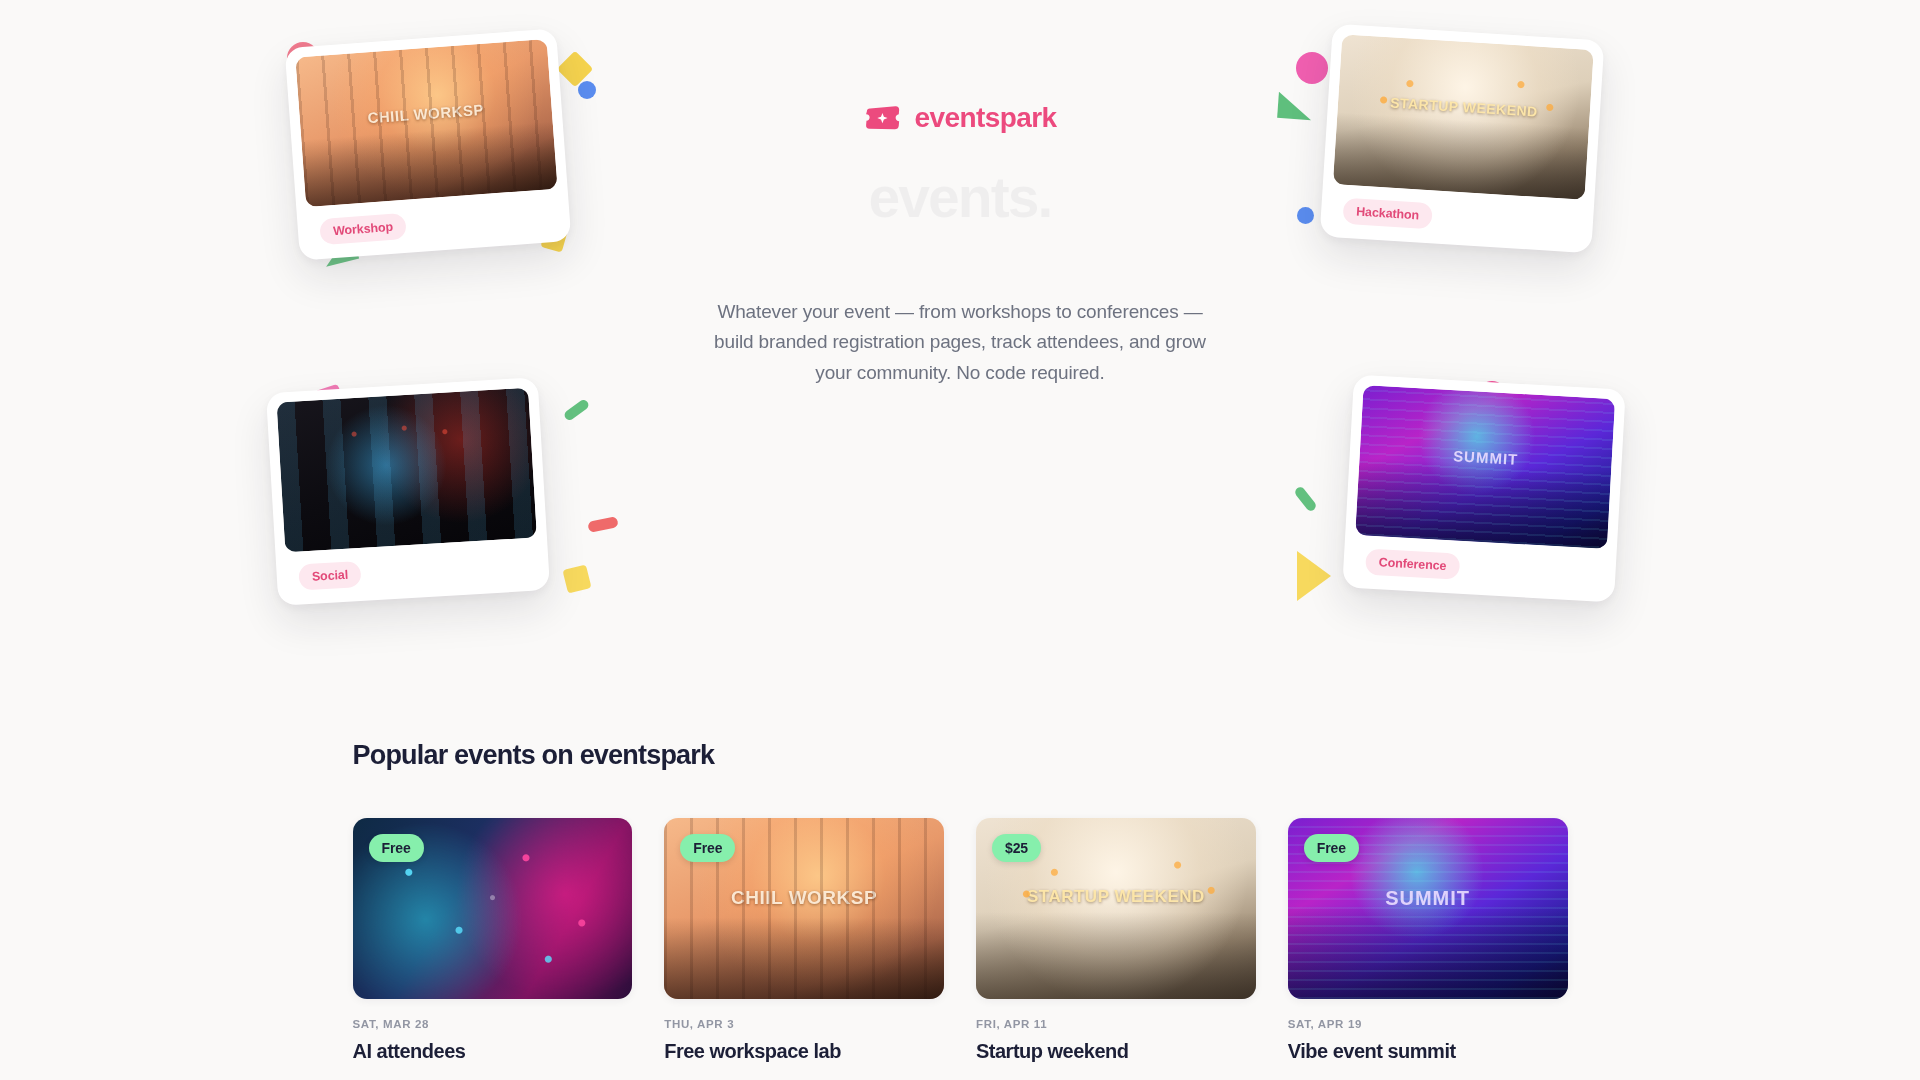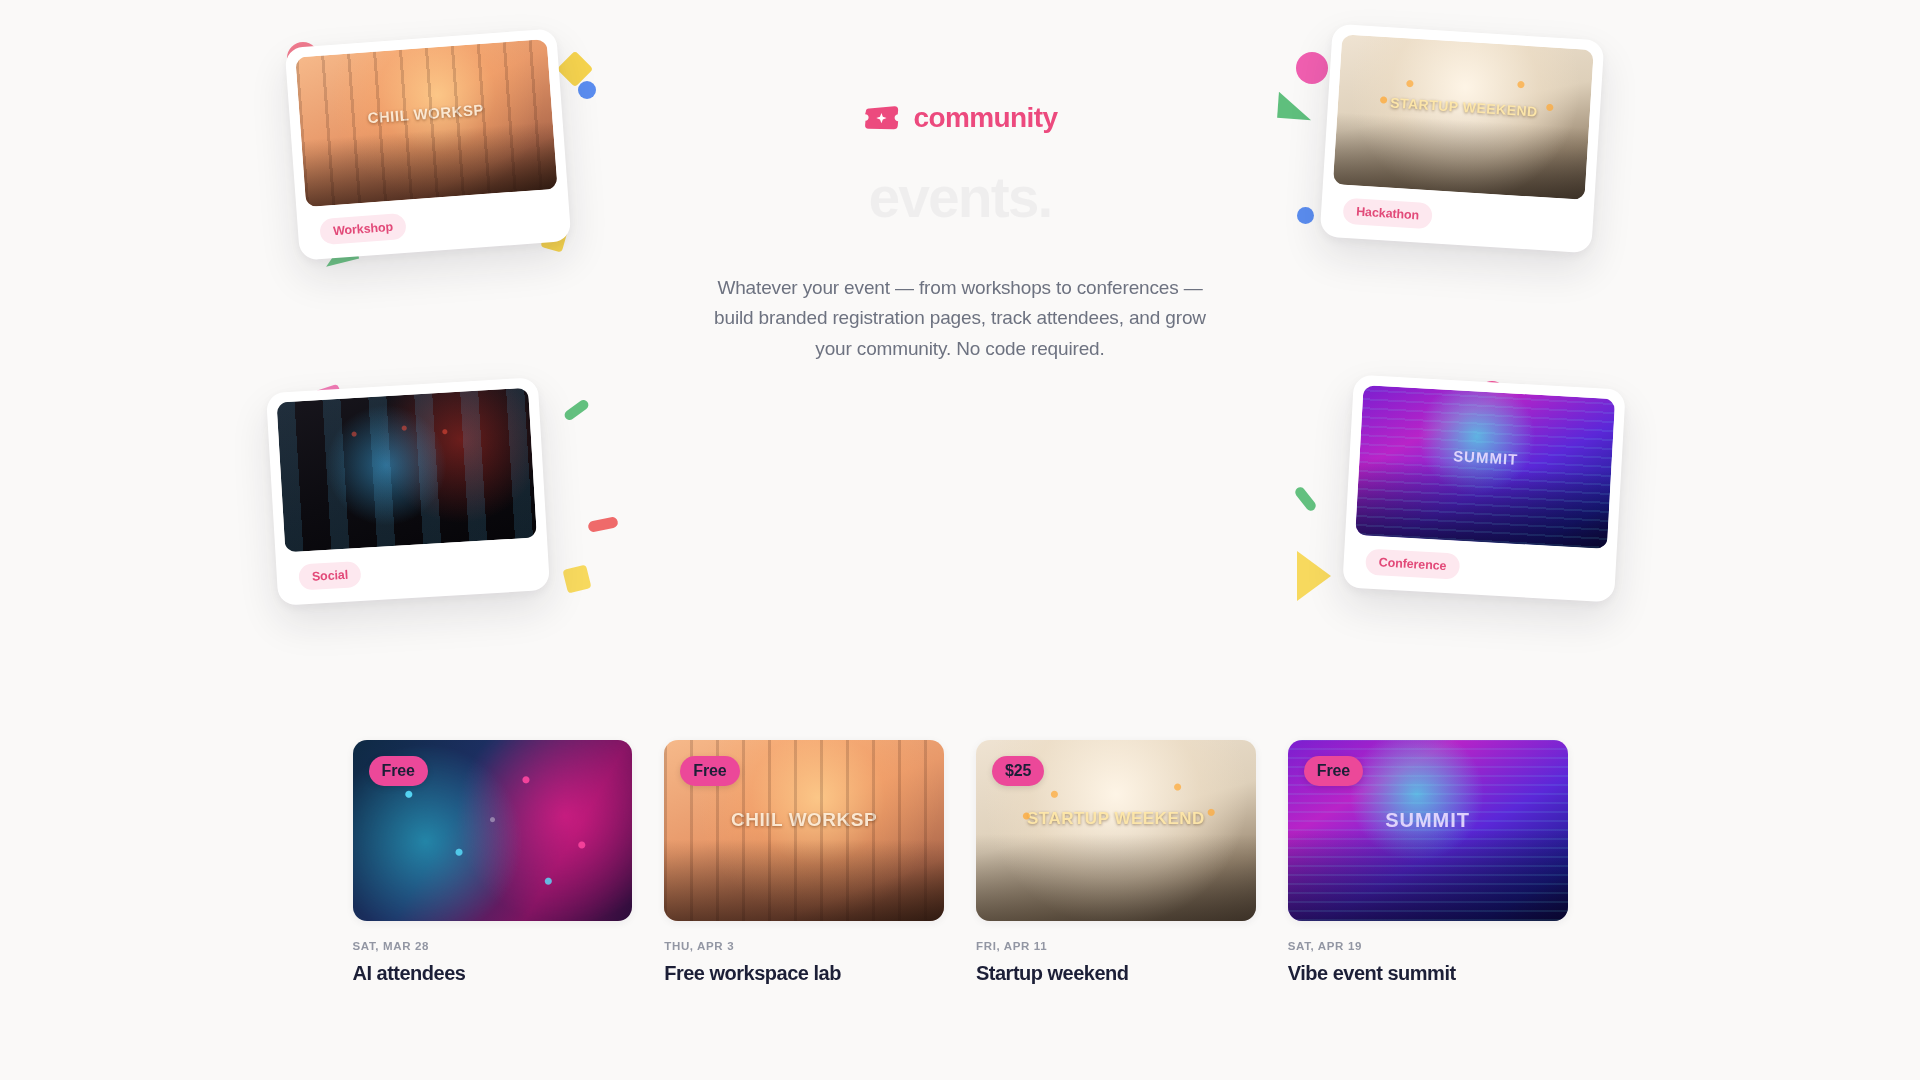--- a/index.html
+++ b/index.html
@@ -32,21 +32,21 @@
   }
 
   .headline {
     font-size: 57px; line-height: 1.1; font-weight: 800;
     color: #1c1f37; letter-spacing: -1.9px;
   }
   .headline .ln { display: block; }
   .headline .ln.faded { color: #1c1f37; opacity: 0.045; }
 
   .subtitle {
-    margin-top: 44px;
+    margin-top: 68px;
     font-size: 19px; line-height: 1.62; color: #6d7280;
     letter-spacing: -0.15px;
     max-width: 520px; margin-left: auto; margin-right: auto;
   }
 
   .cta-wrap { margin-top: 42px; display: flex; justify-content: center; }
   .cta {
     display: inline-flex; align-items: center; gap: 22px;
     background: #1f2338; color: #ffffff;
     border: none; border-radius: 40px;
@@ -191,22 +191,22 @@
     display: grid; grid-template-columns: repeat(4, 1fr); gap: 32px;
   }
   .event-card { width: 100%; }
   .event-thumb {
     position: relative; width: 100%; height: 181px;
     border-radius: 14px; overflow: hidden;
     box-shadow: 0 2px 8px rgba(30,25,45,0.06);
   }
   .price-badge {
     position: absolute; left: 16px; top: 16px; z-index: 4;
-    background: #ec4899; color: #1c1f37;
-    font-size: 16px; font-weight: 700; letter-spacing: -0.1px;
+    background: #86efac; color: #1c1f37;
+    font-size: 14px; font-weight: 700; letter-spacing: -0.1px;
     padding: 6px 13px; border-radius: 20px;
     box-shadow: 0 2px 6px rgba(0,0,0,0.12);
   }
   .event-date {
     margin-top: 19px;
     font-size: 11.5px; font-weight: 600; color: #9296a3;
     letter-spacing: 0.65px; text-transform: uppercase;
   }
   .event-title {
     margin-top: 9px;
@@ -287,35 +287,36 @@
       <div class="logo-row">
         <span>
           <svg class="logo-mark" viewBox="0 0 40 28" xmlns="http://www.w3.org/2000/svg">
             <path d="M3 6.5 C3 4.5 4.5 3.2 6.5 3.4 L33 1.2 C35.5 1 37.2 2.6 37 5 L36.6 9.6
                      C34.6 9.8 33.2 11.4 33.3 13.4 C33.4 15.4 35 16.8 37 16.8 L36.6 21.6
                      C36.4 24 34.6 25.5 32.2 25.4 L5.6 24.8 C3.4 24.8 2 23.2 2.2 21
                      L2.6 16.4 C4.6 16.3 6 14.7 5.9 12.7 C5.8 10.7 4.2 9.4 2.2 9.5 Z" fill="#ec4a7e"></path>
             <path d="M19.4 8.2 L20.9 12.1 L24.8 13.6 L20.9 15.1 L19.4 19 L17.9 15.1 L14 13.6 L17.9 12.1 Z" fill="#ffffff"></path>
           </svg>
         </span>
-        <span class="logo-text">community</span>
+        <span class="logo-text">eventspark</span>
       </div>
 
       <h1 class="headline">
         <span class="ln faded">events.</span>
       </h1>
 
       <p class="subtitle">Whatever your event — from workshops to conferences — build branded registration pages, track attendees, and grow your community. No code required.</p>
 
 
     </div>
   </section>
 
   <section class="section">
     <div class="section-inner">
+      <h2 class="section-title">Popular events on eventspark</h2>
 
       <div class="event-grid">
 
         <article class="event-card">
           <div class="event-thumb">
             <span class="price-badge">Free</span>
             <div class="art art-ai"></div>
           </div>
           <div class="event-date">SAT, MAR 28</div>
           <div class="event-title">AI attendees</div>

